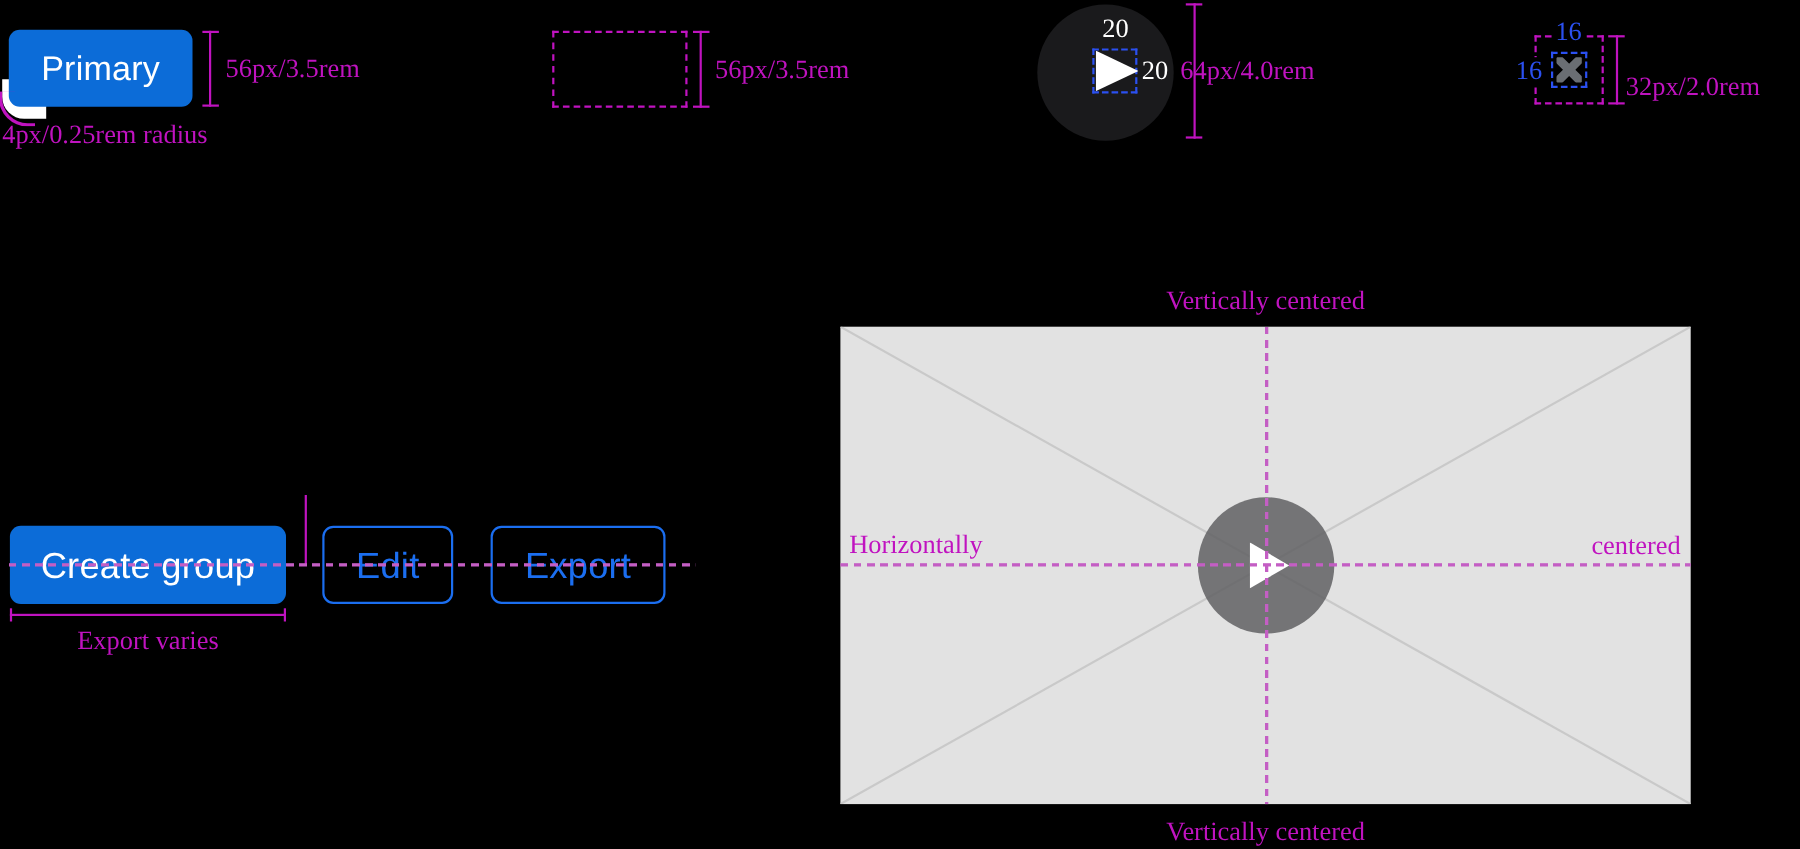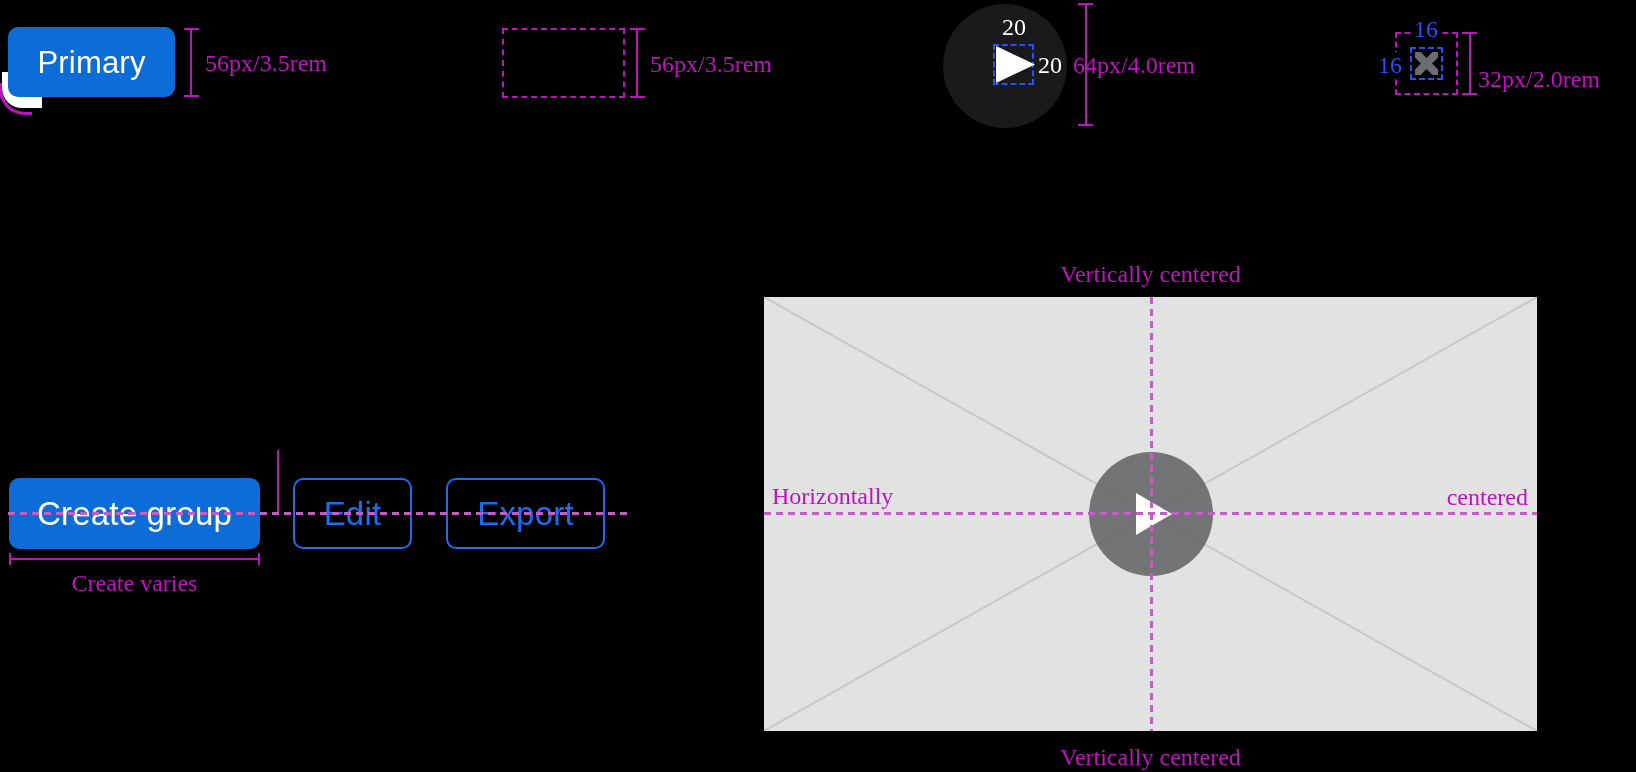--- a/index.html
+++ b/index.html
@@ -52,20 +52,21 @@
 
   <div class="btn primary" style="left:8px;top:27px;width:167px;height:70px;z-index:2;">
     <span>Primary</span>
   </div>
 
   <div class="vline" style="left:190px;top:28px;height:69px;"></div>
   <div class="cap-h" style="left:184px;top:28px;"></div>
   <div class="cap-h" style="left:184px;top:95px;"></div>
   <div class="mono" style="left:205px;top:50px;">56px/3.5rem</div>
 
+  <div class="mono" style="left:2px;top:110px;">4px/0.25rem radius</div>
 
   <div class="dashed-magenta" style="left:502px;top:28px;width:123px;height:70px;"></div>
 
   <div class="vline" style="left:636px;top:28px;height:70px;"></div>
   <div class="cap-h" style="left:630px;top:28px;"></div>
   <div class="cap-h" style="left:630px;top:96px;"></div>
   <div class="mono" style="left:650px;top:51px;">56px/3.5rem</div>
 
   <div class="circle" style="left:943px;top:4px;width:124px;height:124px;background:var(--dark-circle);"></div>
   <div class="mono white" style="left:999px;top:14px;width:30px;text-align:center;">20</div>
@@ -104,21 +105,21 @@
   <div class="btn secondary" style="left:293px;top:478px;width:119px;height:71px;font-size:33px;">
     <span>Edit</span>
   </div>
   <div class="btn secondary" style="left:446px;top:478px;width:159px;height:71px;font-size:33px;">
     <span>Export</span>
   </div>
 
   <div class="hline" style="left:9px;top:558px;width:251px;"></div>
   <div class="cap-v" style="left:9px;top:553px;"></div>
   <div class="cap-v" style="left:258px;top:553px;"></div>
-  <div class="mono" style="left:9px;top:570px;width:251px;text-align:center;">Create varies</div>
+  <div class="mono" style="left:9px;top:570px;width:251px;text-align:center;">Export varies</div>
 
   <div style="position:absolute;left:764px;top:297px;width:773px;height:434px;background:var(--placeholder);">
     <svg width="773" height="434" viewBox="0 0 773 434" style="position:absolute;left:0;top:0;display:block;">
       <line x1="0" y1="0" x2="773" y2="434" stroke="#c9c9c9" stroke-width="2"></line>
       <line x1="773" y1="0" x2="0" y2="434" stroke="#c9c9c9" stroke-width="2"></line>
     </svg>
   </div>
 
   <div class="circle" style="left:1089px;top:452px;width:124px;height:124px;background:rgba(96,96,99,0.85);z-index:4;"></div>
   <div class="play" style="left:1136px;top:493px;width:36px;height:42px;z-index:4;"></div>

